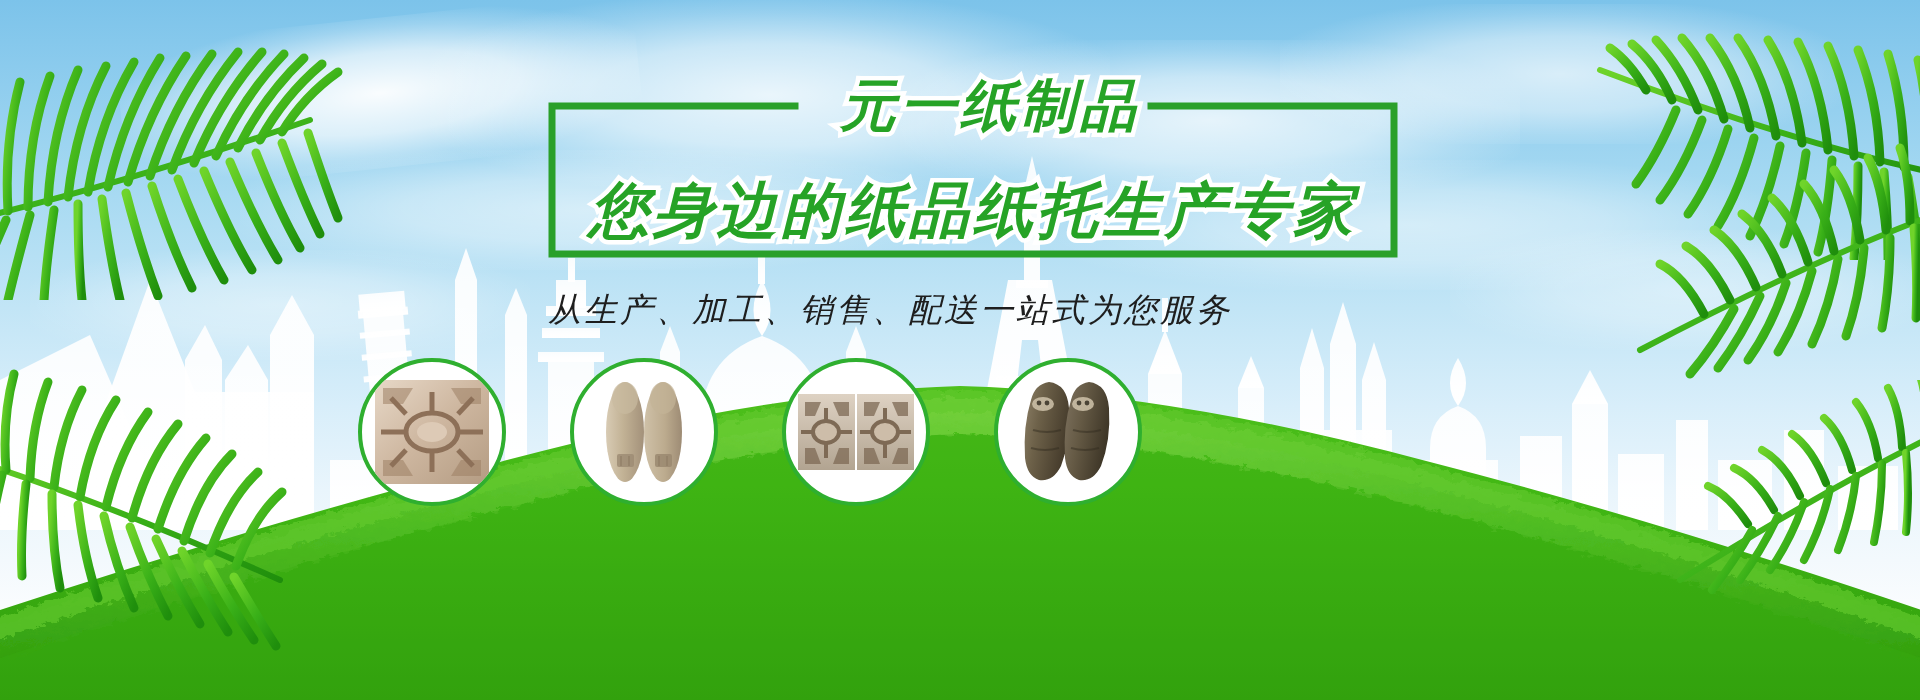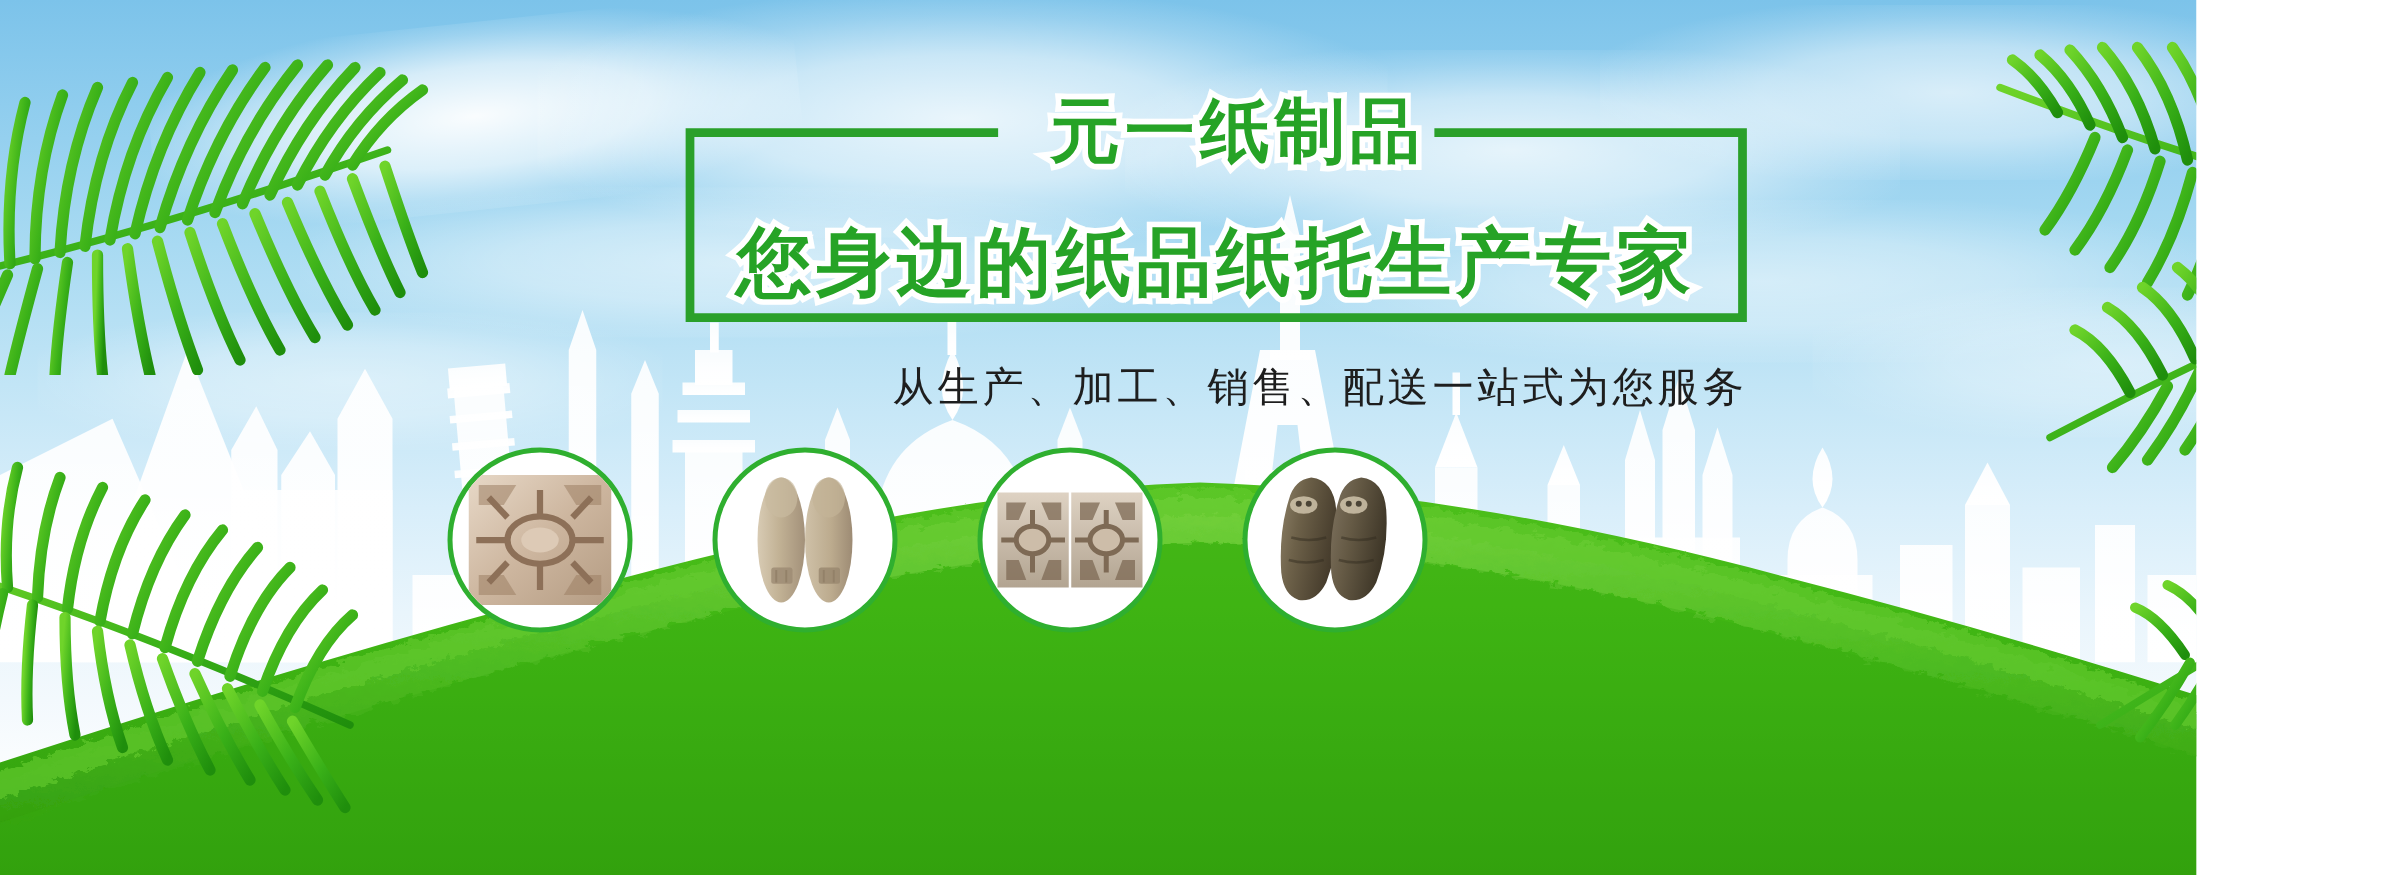--- a/index.html
+++ b/index.html
@@ -7,32 +7,33 @@
     margin: 0;
     padding: 0;
     background: #ffffff;
   }
   body {
     font-family: "DejaVu Sans", "Liberation Sans", sans-serif;
   }
 
   .banner {
     position: relative;
-    width: 1757px;
+    width: 1920px;
     height: 700px;
     overflow: hidden;
     background: linear-gradient(to bottom,
                 #7cc3ea 0%,
                 #8fcdee 12%,
                 #a8daf2 28%,
                 #c2e5f6 44%,
                 #d8eefa 58%,
                 #e9f5fc 70%,
                 #f3f9fd 80%,
                 #ffffff 92%);
+    font-style: italic;
   }
 
   
   .cloud {
     position: absolute;
     background: radial-gradient(ellipse at 50% 50%,
                 rgba(255,255,255,0.95) 0%,
                 rgba(255,255,255,0.65) 38%,
                 rgba(255,255,255,0.22) 62%,
                 rgba(255,255,255,0) 78%);
@@ -111,21 +112,21 @@
     line-height: 66px;
     left: 0px;
     margin-top: 39px;
   }
 
   .subtitle {
     position: absolute;
     left: 548px;
     top: 290px;
     width: 850px;
-    text-align: right;
+    text-align: left;
     font-size: 33px;
     line-height: 40px;
     color: #1e1e1e;
     letter-spacing: 3px;
     white-space: nowrap;
     font-family: "DejaVu Sans", "Liberation Sans", sans-serif;
   }
 
   
   .product {

